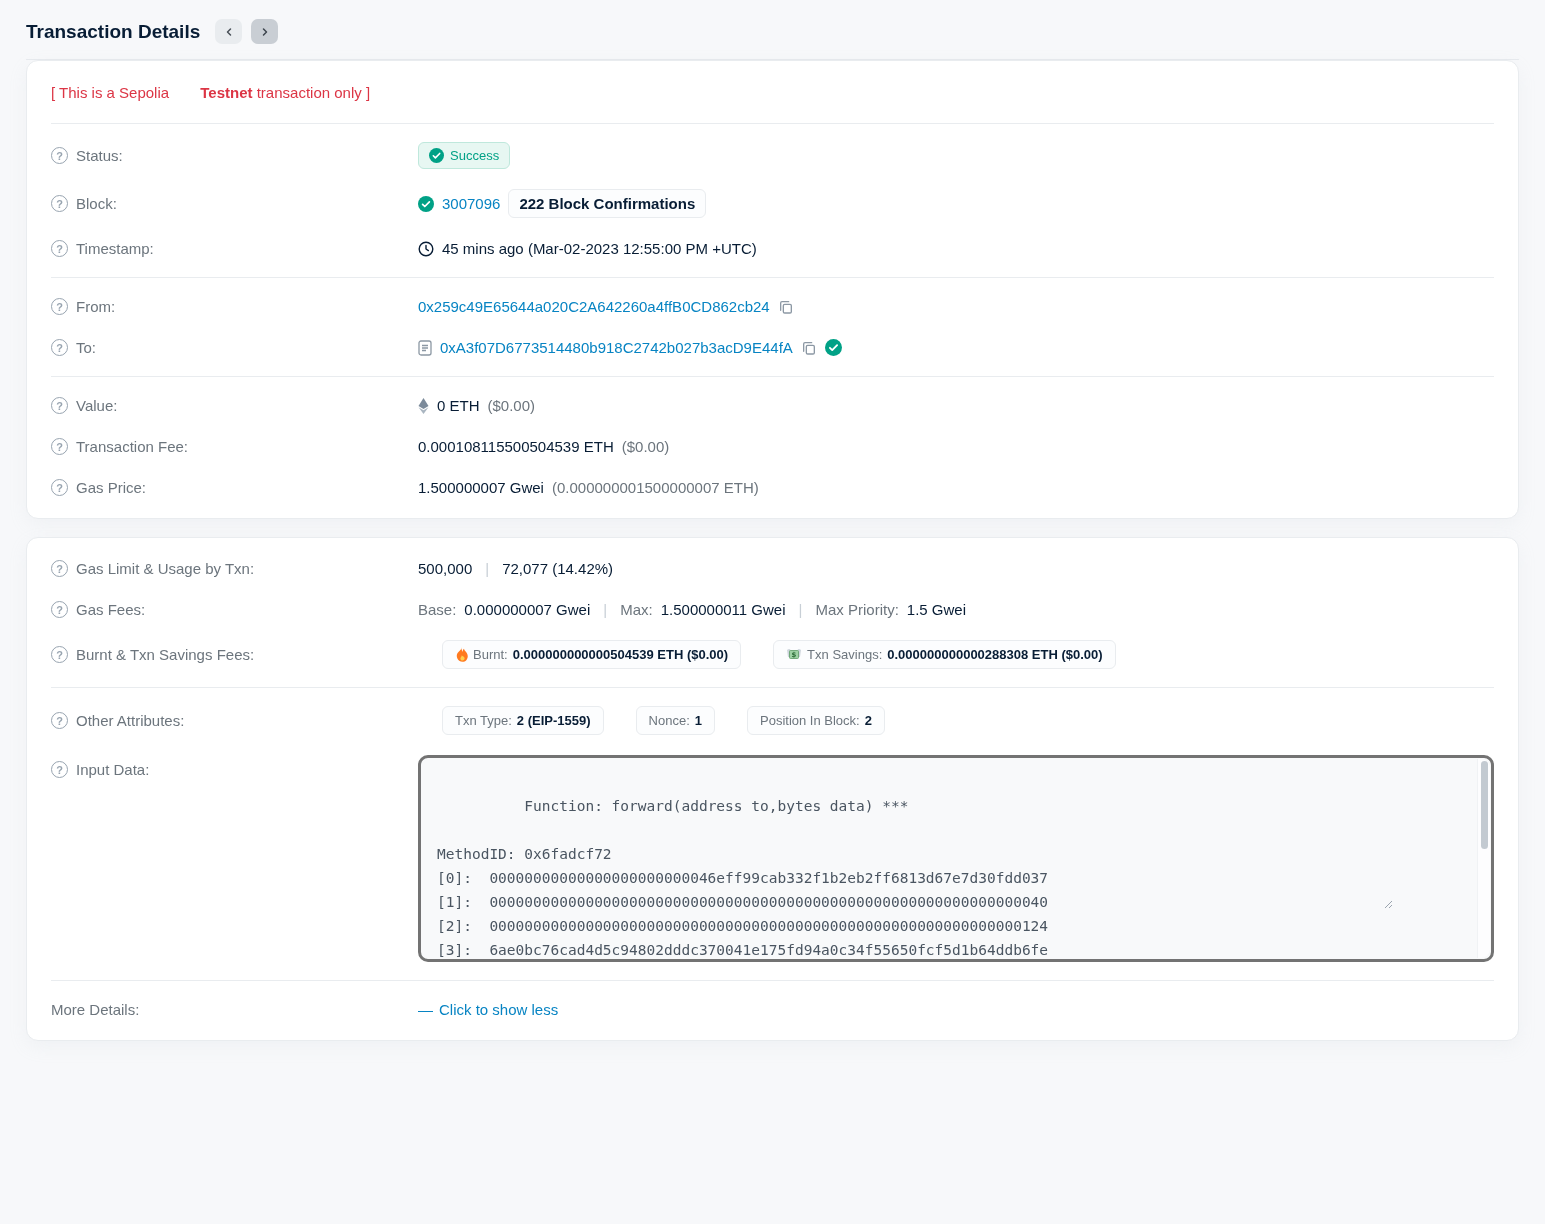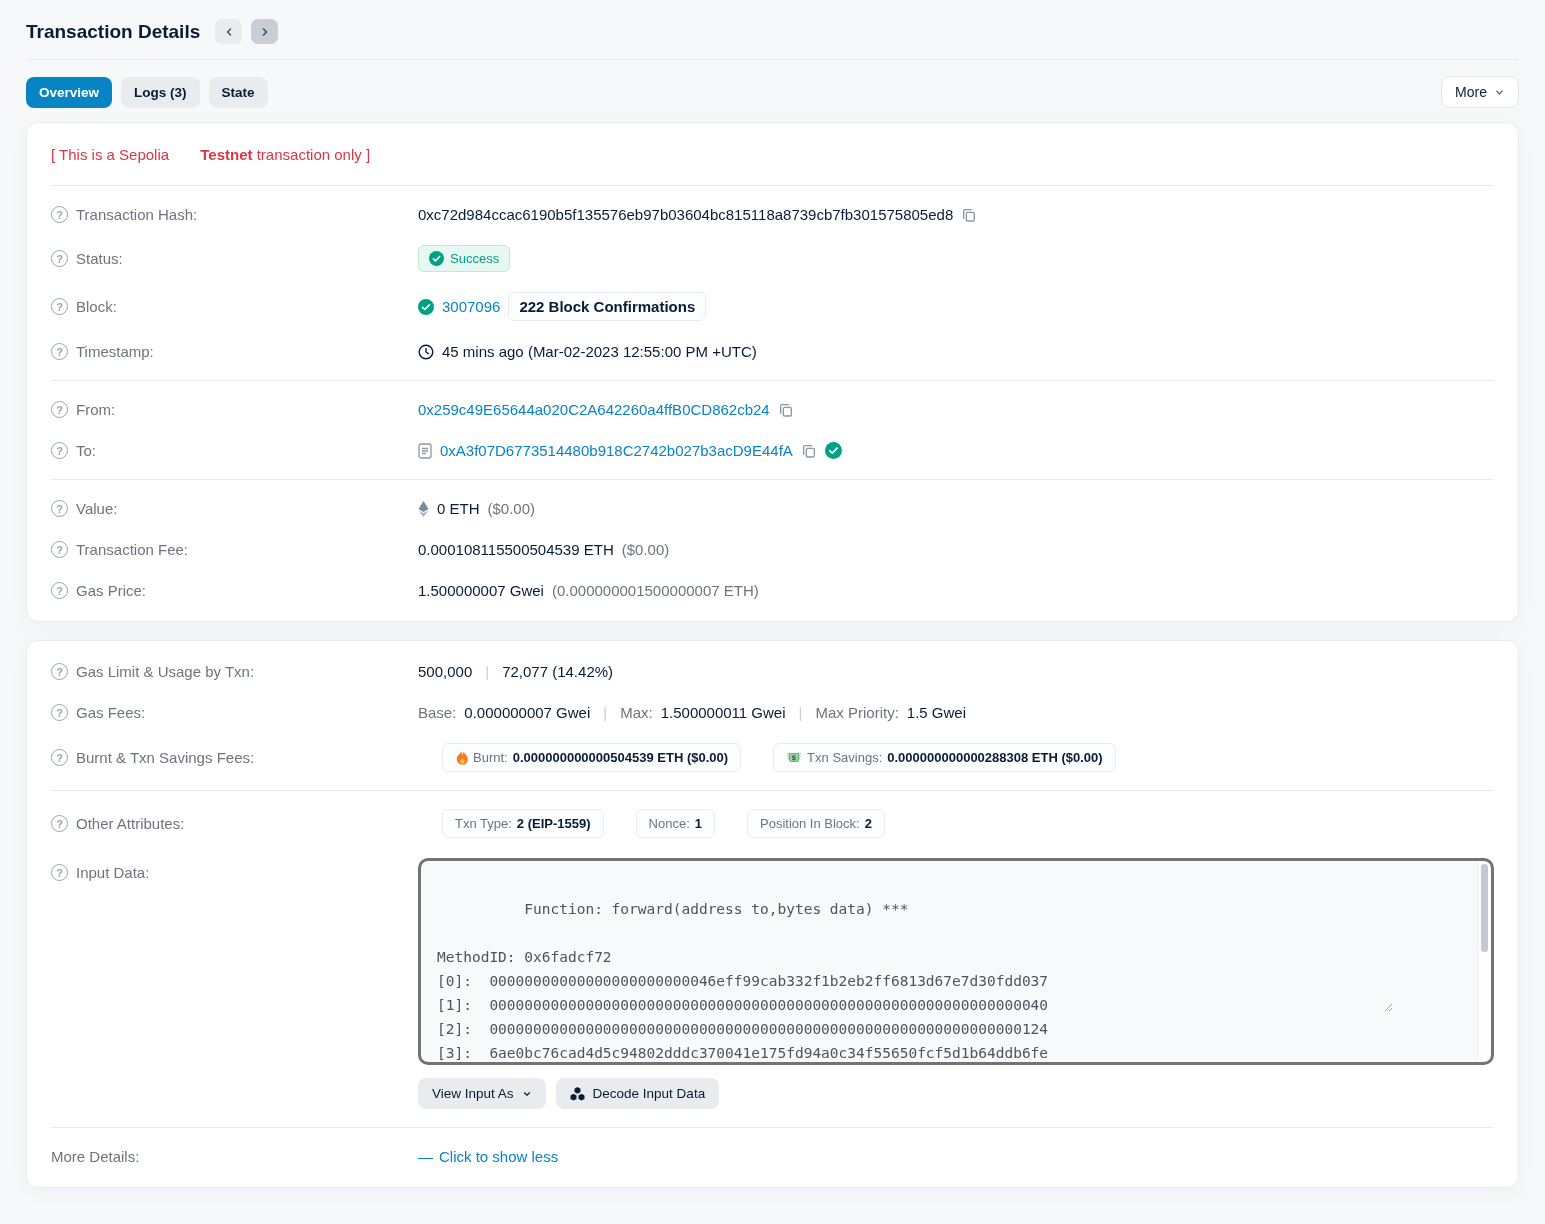--- a/index.html
+++ b/index.html
@@ -128,59 +128,27 @@
     <button class="navbtn dark">
       <span>
         <svg width="12" height="12" viewBox="0 0 24 24" fill="none" stroke="currentColor" stroke-width="3" stroke-linecap="round" stroke-linejoin="round">
             <path d="M9 6l6 6-6 6"></path>
           </svg>
       </span>
     </button>
   </div>
   <div class="hdr-divider"></div>
 
-  <div class="tabsrow">
-    <div class="tabs">
-      <button class="tab active">Overview</button>
-      <button class="tab">Logs (3)</button>
-      <button class="tab">State</button>
-    </div>
-    <button class="morebtn">
-      <span>More</span>
-      <span>
-        <svg width="11" height="11" viewBox="0 0 24 24" fill="none" stroke="#495057" stroke-width="2.6" stroke-linecap="round" stroke-linejoin="round">
-            <path d="M6 9l6 6 6-6"></path>
-          </svg>
-      </span>
-    </button>
-  </div>
 
   <section class="card">
 
     <div class="warning"><span>[ This is a Sepolia </span><b>Testnet</b><span> transaction only ]</span></div>
 
     <div class="divider"></div>
 
-    <div class="row">
-      <div class="row-label">
-          <span class="qicon"></span>
-          <span>Transaction Hash:</span>
-        </div>
-      <div class="row-value">
-        <span>0xc72d984ccac6190b5f135576eb97b03604bc815118a8739cb7fb301575805ed8</span>
-        <button class="iconbtn">
-          <span>
-            <svg width="16" height="16" viewBox="0 0 24 24" fill="none" stroke="#8c98a4" stroke-width="2" stroke-linecap="round" stroke-linejoin="round">
-                <rect x="8" y="8" width="12" height="13" rx="2"></rect>
-                <path d="M16 4H6a2 2 0 0 0-2 2v11"></path>
-              </svg>
-          </span>
-        </button>
-      </div>
-    </div>
 
     <div class="row">
       <div class="row-label">
           <span class="qicon"></span>
           <span>Status:</span>
         </div>
       <div class="row-value">
         <span class="badge-success">
           <span>
             <svg width="15" height="15" viewBox="0 0 16 16">
@@ -422,40 +390,20 @@
 [4]:  4ce24f5400000000000000000000000000000000000000000000000000001634578
 [5]:  5d80000000000000000000000000000000000000001707c7204940b2541925b4</span>
           <span class="scrolltrack"></span>
           <span class="scrollthumb"></span>
           <span class="resizegrip">
             <svg width="9" height="9" viewBox="0 0 9 9">
                 <path d="M8 1L1 8M8 5L5 8" stroke="#9aa4ae" stroke-width="1"></path>
               </svg>
           </span>
         </div>
-        <div class="inputbtns">
-          <button class="btn-gray">
-            <span>View Input As</span>
-            <span>
-              <svg width="10" height="10" viewBox="0 0 24 24" fill="none" stroke="#081d35" stroke-width="2.8" stroke-linecap="round" stroke-linejoin="round">
-                  <path d="M6 9l6 6 6-6"></path>
-                </svg>
-            </span>
-          </button>
-          <button class="btn-gray">
-            <span>
-              <svg width="15" height="14" viewBox="0 0 15 14" fill="#081d35">
-                  <path d="M7.5 0l3 1.7v3.4l-3 1.7-3-1.7V1.7z"></path>
-                  <path d="M3.5 6.8l3 1.7v3.4l-3 1.7-3-1.7V8.5z"></path>
-                  <path d="M11.5 6.8l3 1.7v3.4l-3 1.7-3-1.7V8.5z"></path>
-                </svg>
-            </span>
-            <span>Decode Input Data</span>
-          </button>
-        </div>
       </div>
     </div>
 
     <div class="divider"></div>
 
     <div class="row">
       <div class="row-label">
           <span>More Details:</span>
         </div>
       <div class="row-value">

